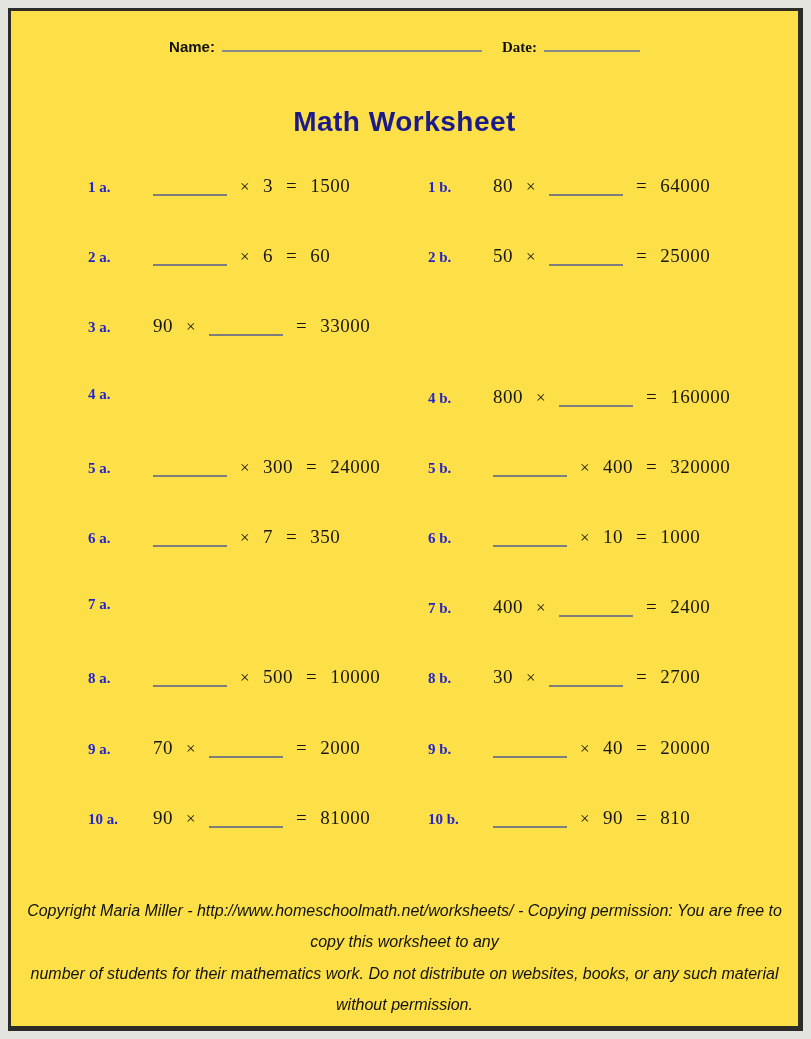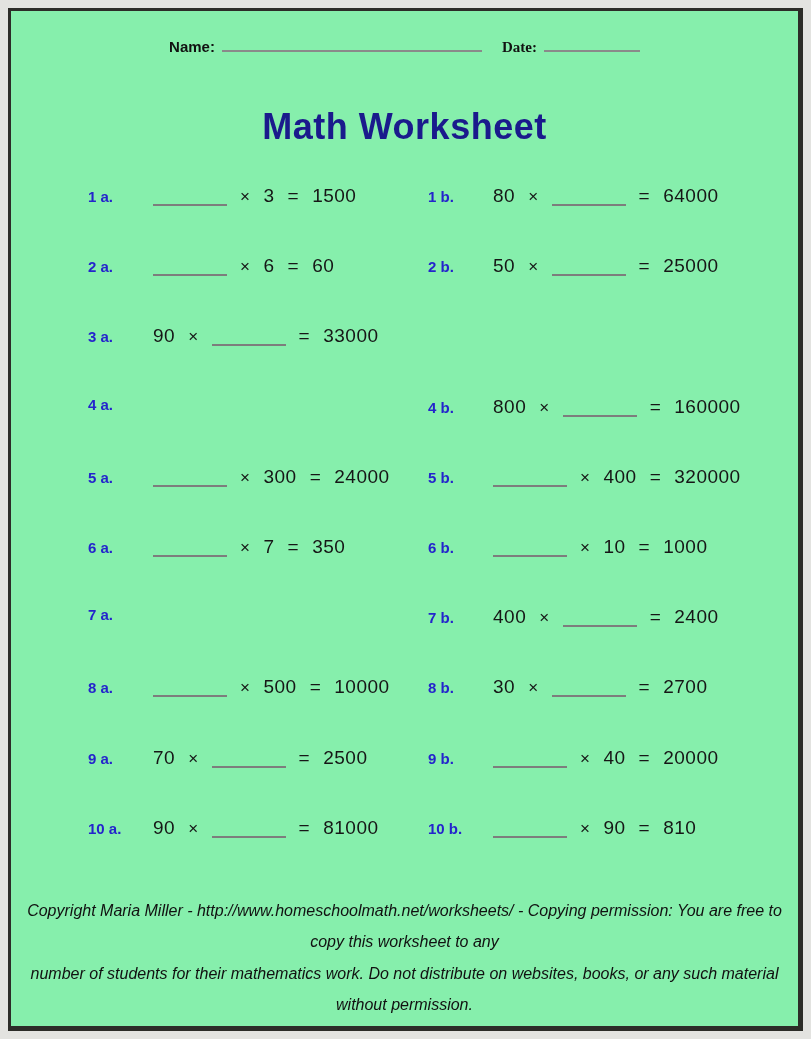--- a/index.html
+++ b/index.html
@@ -7,21 +7,21 @@
     width: 811px; height: 1039px;
     background: #e3e3e0;
     font-family: "Liberation Sans", sans-serif;
     position: relative;
     overflow: hidden;
   }
   .page {
     position: absolute;
     top: 8px; left: 8px; right: 8px; bottom: 8px;
     box-sizing: border-box;
-    background: #86efac;
+    background: #fde047;
     border: 3px solid #2c2c28;
     border-right-width: 5px;
     border-bottom-width: 5px;
   }
   
   .name-row {
     margin-top: 24px;
     display: flex;
     justify-content: center;
     align-items: baseline;
@@ -36,28 +36,28 @@
     vertical-align: -4px;
     margin-left: 7px;
   }
   .name-line { width: 260px; }
   .date-line { width: 96px; }
   .date-label { margin-left: 20px; font-family: Liberation Serif, serif; }
   
   .title {
     margin: 50px 0 0 0;
     text-align: center;
-    font-size: 36px;
+    font-size: 28px;
     font-weight: bold;
     color: #1a1a8c;
     letter-spacing: 0.5px;
   }
   
   .problems { margin-top: 37px; }
-  .prow { height: 70.2px; display: flex; padding-left: 77px; }
+  .prow { height: 70.2px; display: flex; padding-left: 77px; font-family: Liberation Serif, serif; }
   .problem {
     width: 340px;
     flex-shrink: 0;
     display: flex;
     align-items: baseline;
   }
   .plabel {
     width: 65px;
     flex-shrink: 0;
     font-size: 15px;
@@ -176,21 +176,21 @@
     <span class="expr"><span class="blank"></span><span class="times">×</span><span>500</span><span>=</span><span>10000</span></span>
   </div>
         <div class="problem">
     <span class="plabel">8 b.</span>
     <span class="expr"><span>30</span><span class="times">×</span><span class="blank"></span><span>=</span><span>2700</span></span>
   </div>
       </div>
       <div class="prow">
         <div class="problem">
     <span class="plabel">9 a.</span>
-    <span class="expr"><span>70</span><span class="times">×</span><span class="blank"></span><span>=</span><span>2500</span></span>
+    <span class="expr"><span>70</span><span class="times">×</span><span class="blank"></span><span>=</span><span>2000</span></span>
   </div>
         <div class="problem">
     <span class="plabel">9 b.</span>
     <span class="expr"><span class="blank"></span><span class="times">×</span><span>40</span><span>=</span><span>20000</span></span>
   </div>
       </div>
       <div class="prow">
         <div class="problem">
     <span class="plabel">10 a.</span>
     <span class="expr"><span>90</span><span class="times">×</span><span class="blank"></span><span>=</span><span>81000</span></span>

